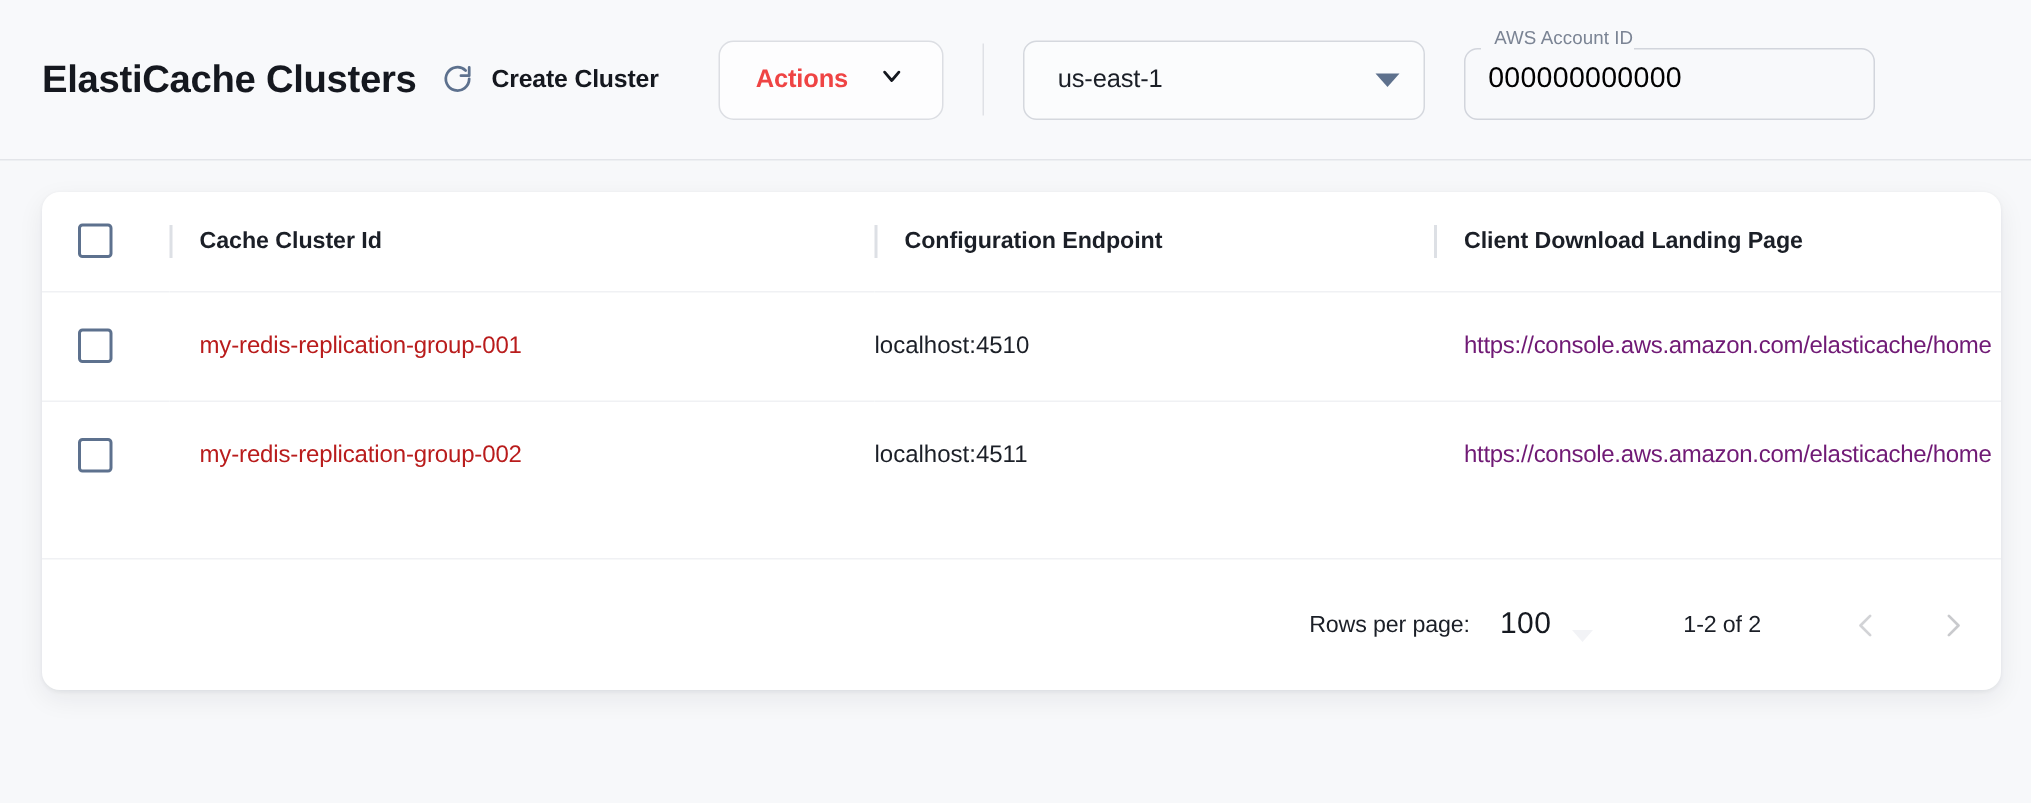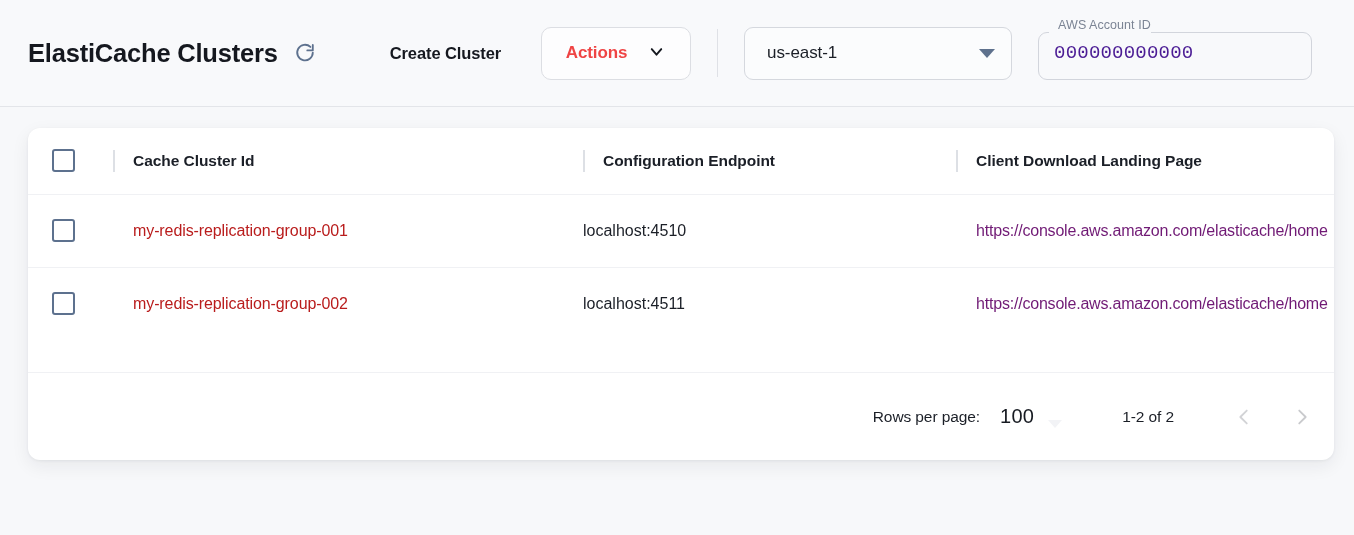--- a/index.html
+++ b/index.html
@@ -41,21 +41,20 @@
     justify-content: center;
     border: none;
     background: transparent;
     border-radius: 50%;
     cursor: pointer;
     flex: none;
   }
   .refresh-btn svg { display: block; }
 
   .create-cluster {
-    margin-left: 62px;
     font-size: 16.5px;
     font-weight: 700;
     color: #15181f;
     background: transparent;
     border: none;
     padding: 8px 6px;
     cursor: pointer;
     white-space: nowrap;
     font-family: inherit;
     letter-spacing: -0.1px;
@@ -151,23 +150,23 @@
     padding: 0 4px;
     white-space: nowrap;
     letter-spacing: 0.05px;
   }
   .acct-input {
     position: absolute;
     inset: 0;
     border: none;
     outline: none;
     background: transparent;
-    font-family: Liberation Mono, monospace;
+    font-family: Liberation Sans, sans-serif;
     font-size: 19px;
-    color: #4c1d95;
+    color: #000000;
     padding: 0 16px;
     letter-spacing: 0.2px;
   }
 
   
   .content {
     padding: 21px 20px 0 28px;
   }
   .card {
     position: relative;

